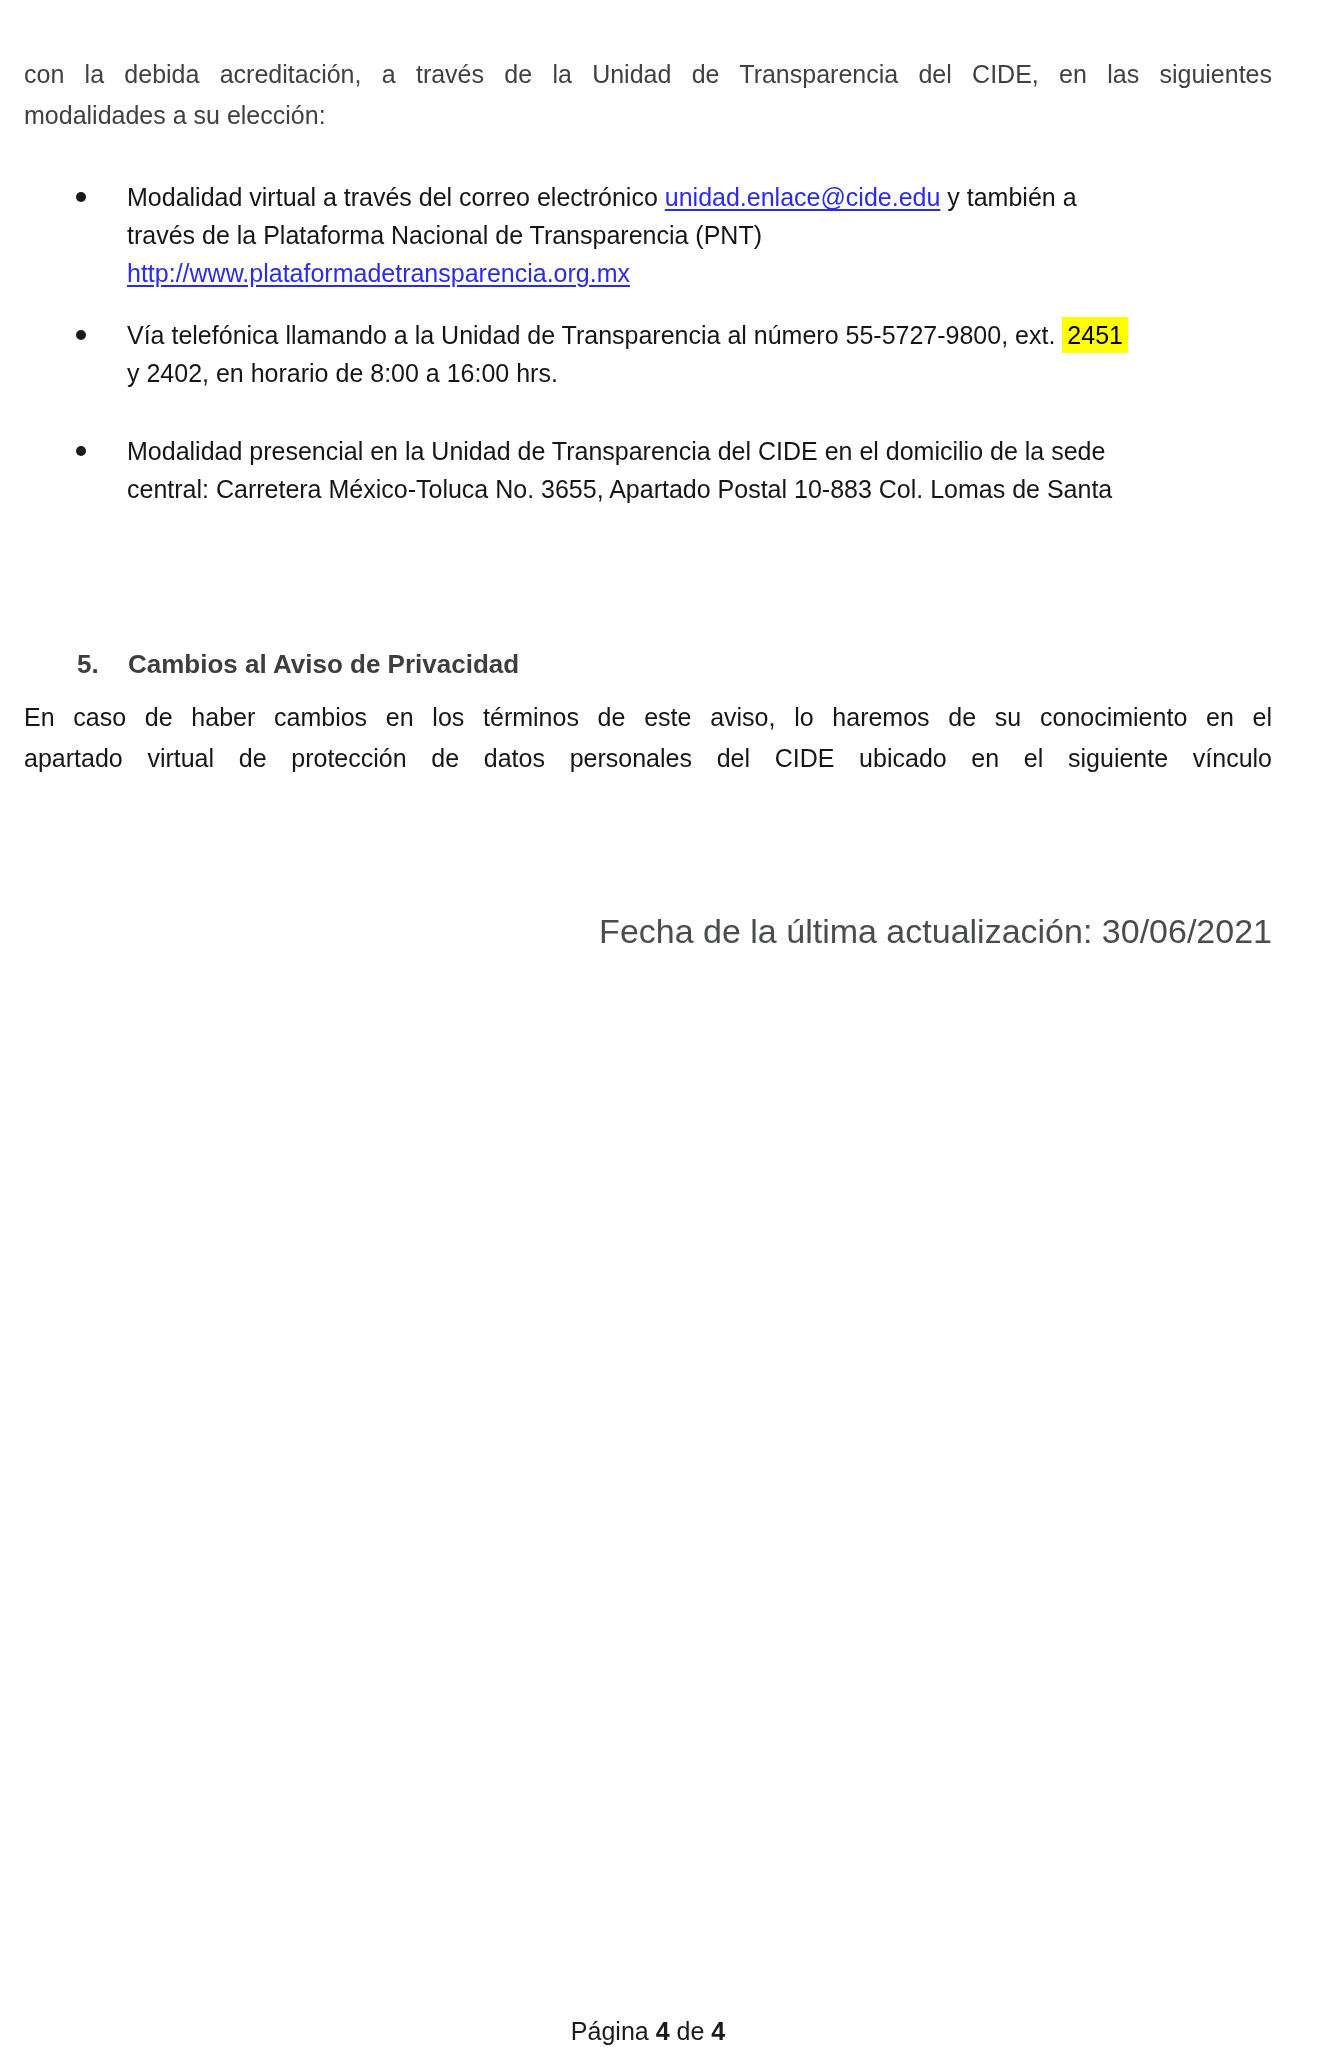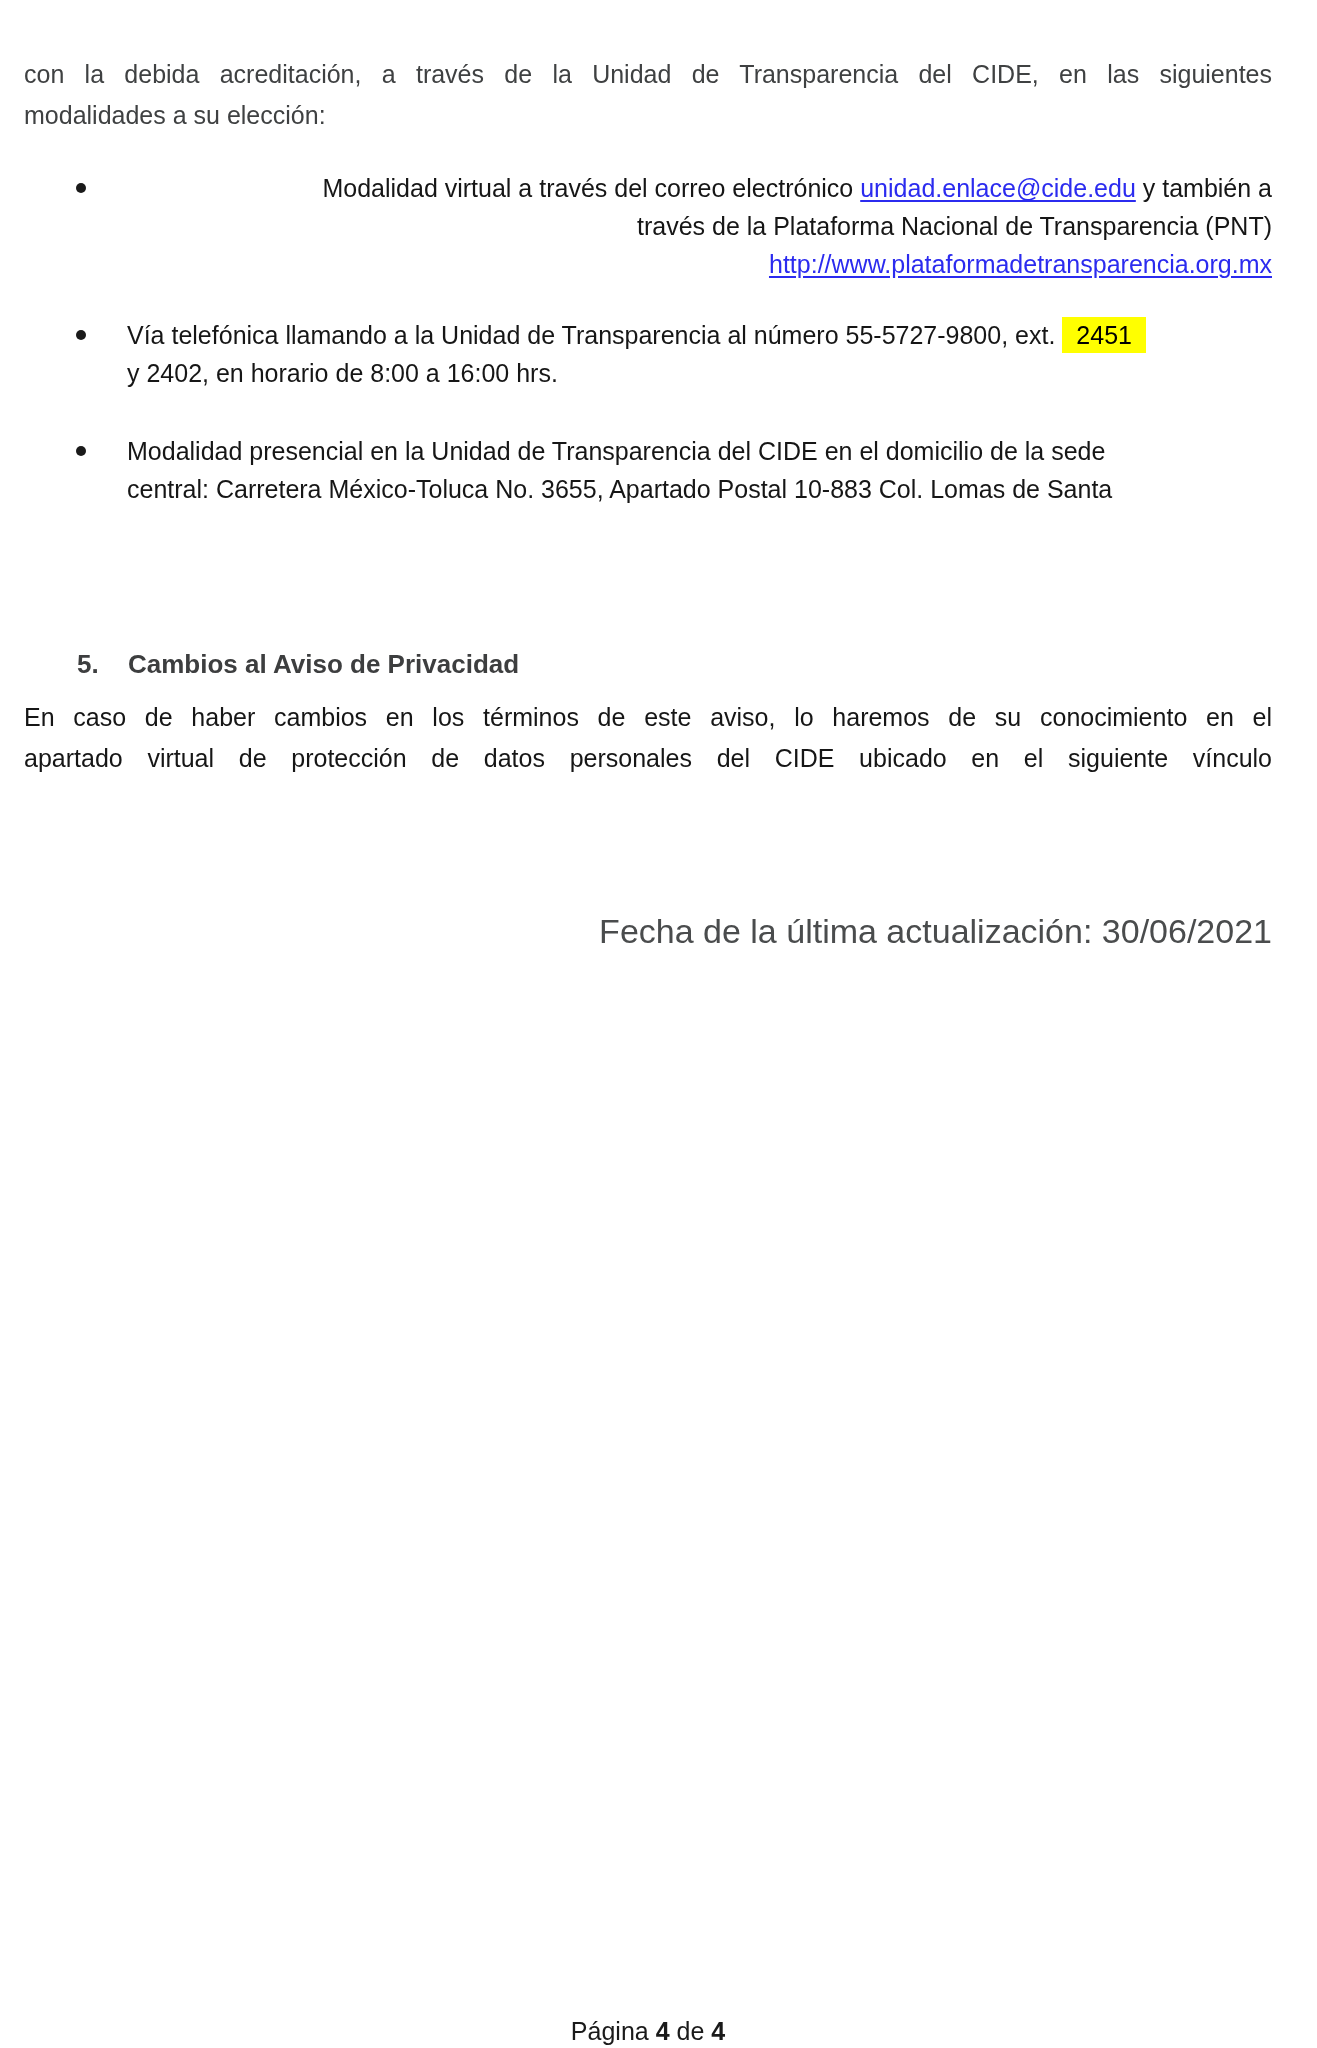--- a/index.html
+++ b/index.html
@@ -43,42 +43,42 @@
     text-align-last: justify;
   }
   .intro {
     top: 6px;
     line-height: 41px;
   }
   .bullet-item {
     padding-left: 103px;
     line-height: 38px;
   }
-  .bullet-1 { top: 121px; text-align: right; }
+  .bullet-1 { top: 130px; }
   .bullet-2 { top: 268px; }
   .bullet-3 { top: 384px; }
   .bullet-dot {
     position: absolute;
     left: 52px;
     top: 14px;
     width: 10px;
     height: 10px;
     border-radius: 50%;
     background: #1a1a1a;
   }
   .doc-link {
     color: #2b2bef;
     text-decoration: underline;
     text-decoration-color: #2b2bef;
     text-underline-offset: 3px;
     cursor: pointer;
   }
   .hl {
     background: #ffff00;
-    padding: 4px 14px;
+    padding: 4px 5px;
   }
   .heading {
     top: 596px;
     line-height: 40px;
     font-size: 26px;
     font-weight: bold;
     color: #3d3e3f;
     padding-left: 104px;
   }
   .heading-number {

